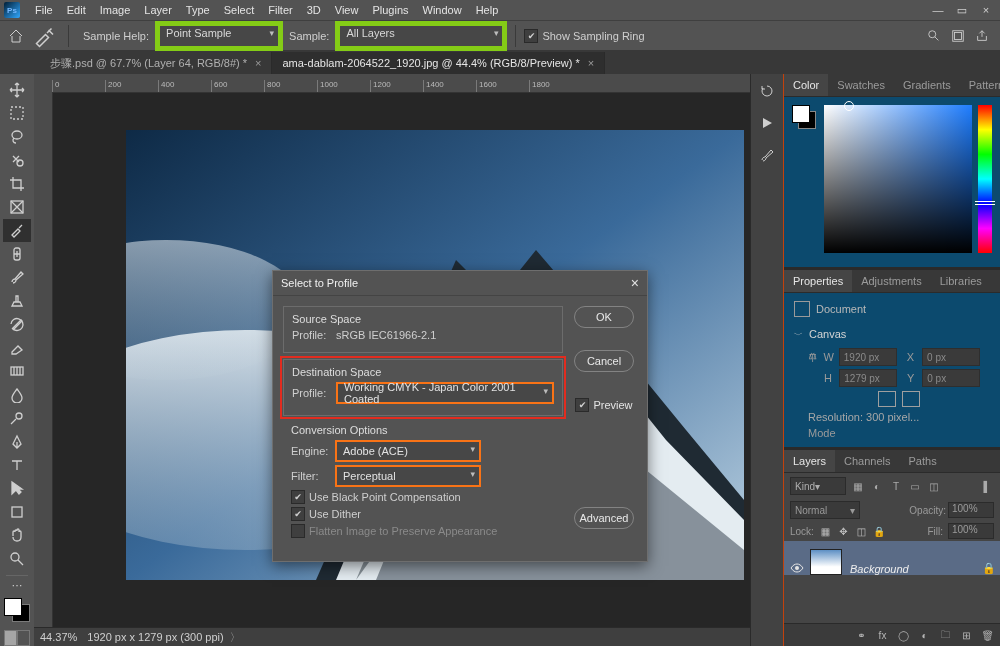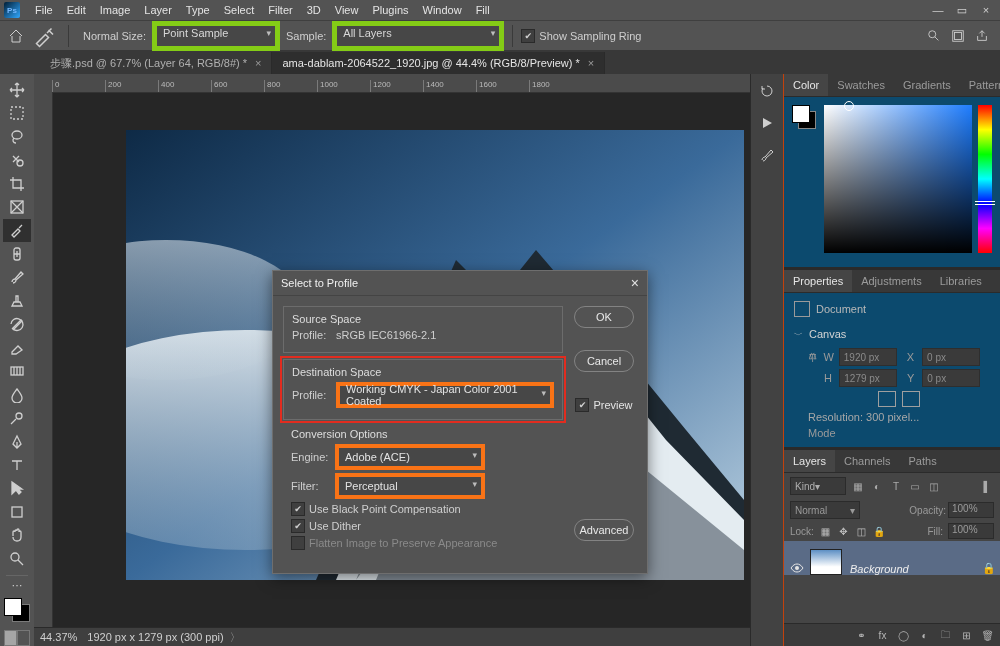--- a/index.html
+++ b/index.html
@@ -118,21 +118,21 @@
 #dlg-left{flex:1;padding:4px}
 #dlg-right{width:70px;display:flex;flex-direction:column;align-items:center;padding:4px 2px}
 .dlg-btn{width:58px;height:20px;border:1px solid #838383;border-radius:11px;background:#535353;color:#e8e8e8;display:flex;align-items:center;justify-content:center;margin-bottom:22px;cursor:default}
 .dlg-chkrow{display:flex;align-items:center;margin-top:4px;color:#e4e4e4}
 
 .group{border:1px solid #6c6c6c;padding:6px 8px 8px;margin-bottom:6px;position:relative}
 .group-title{color:#dedede;margin-bottom:4px}
 .redbox{outline:2px solid #e22c1f;outline-offset:1px}
 .fld{display:flex;align-items:center;margin:3px 0}
 .fld-label{width:44px;color:#cfcfcf}
-.fld-select{flex:1;height:18px;background:#474747;border:4px solid #f97316;color:#e2e2e2;padding:0 16px 0 6px;position:relative;font-size:11px;display:flex;align-items:center}
+.fld-select{flex:1;height:18px;background:#474747;border:2px solid #f97316;color:#e2e2e2;padding:0 16px 0 6px;position:relative;font-size:11px;display:flex;align-items:center}
 .fld-select::after{content:"▾";position:absolute;right:4px;top:2px;font-size:9px;color:#bcbcbc}
 .fld-select.small{width:120px;flex:0 0 120px}
 .disabled{color:#8a8a8a}
 
 
 .spacer{flex:1}
 svg{display:block}
 </style>
 </head>
 <body>
@@ -144,41 +144,41 @@
       <span class="menu-item">Edit</span>
       <span class="menu-item">Image</span>
       <span class="menu-item">Layer</span>
       <span class="menu-item">Type</span>
       <span class="menu-item">Select</span>
       <span class="menu-item">Filter</span>
       <span class="menu-item">3D</span>
       <span class="menu-item">View</span>
       <span class="menu-item">Plugins</span>
       <span class="menu-item">Window</span>
-      <span class="menu-item">Fill</span>
+      <span class="menu-item">Help</span>
     </div>
   <div class="spacer"></div>
   <div class="win-btn">—</div>
   <div class="win-btn">▭</div>
   <div class="win-btn">×</div>
 </div>
 
 <div id="options">
   <div class="home">
       <svg viewBox="0 0 16 16">
         <path d="M2 8 L8 2 L14 8 M4 8 V14 H12 V8" stroke="#cfcfcf" fill="none"></path>
       </svg>
     </div>
   <div class="dropper">
       <svg viewBox="0 0 16 16">
         <path d="M3 13 L9 7 L11 9 L5 15 Z M10 6 L13 3 M11 4 L14 7" stroke="#cfcfcf" fill="none"></path>
       </svg>
     </div>
   <div class="vdiv"></div>
-  <span class="opt-label">Normal Size:</span>
+  <span class="opt-label">Sample Help:</span>
   <div class="opt-select" style="width:96px">Point Sample</div>
   <span class="opt-label">Sample:</span>
   <div class="opt-select" style="width:140px">All Layers</div>
   <div class="vdiv"></div>
   <span class="chk on"></span>
   <span>Show Sampling Ring</span>
   <div class="spacer"></div>
   <div class="win-btn">
       <svg viewBox="0 0 16 16" width="14" height="14">
         <circle cx="6" cy="6" r="4" stroke="#cfcfcf" fill="none"></circle>

